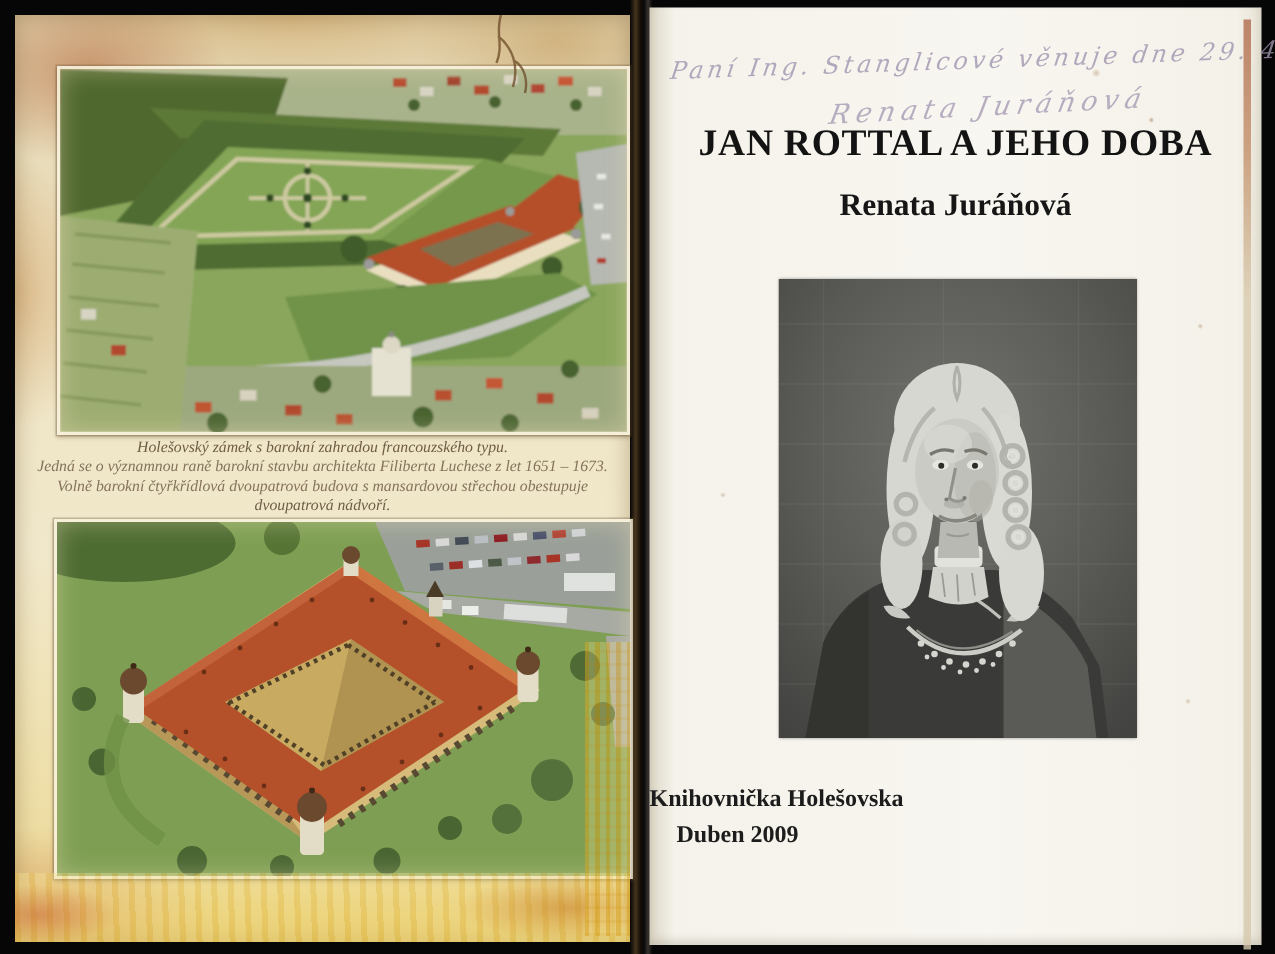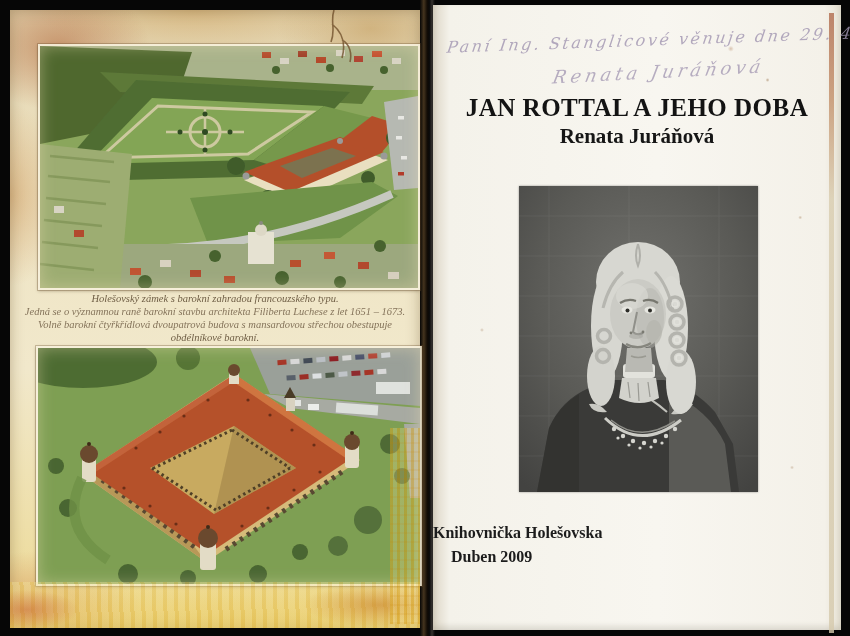--- a/index.html
+++ b/index.html
@@ -65,21 +65,21 @@
   .page-edge-right { position:absolute; right:7px; top:8px; width:5px; height:620px;
     background:linear-gradient(180deg,#b06a4c 0%,#c3906a 14%,#d9cdb0 30%,#d5c9ac 100%); opacity:.8; }
 
   .dedication { position:absolute; white-space:nowrap; font-style:italic;
     color:#a195b1; font-family:"DejaVu Serif",serif; }
   .ded1 { left:14px; top:26px; width:382px; text-align:center; font-size:16px;
     letter-spacing:2.5px; transform:rotate(-2deg) skewX(-10deg); opacity:.8; }
   .ded2 { left:120px; top:56px; font-size:18px; letter-spacing:4px;
     transform:rotate(-3deg) skewX(-14deg); opacity:.75; }
 
-  .title  { position:absolute; left:0; top:89px;  width:408px; text-align:center;
+  .title  { position:absolute; left:0; top:77px;  width:408px; text-align:center;
     font-size:25px; font-weight:bold; color:#131313; letter-spacing:.5px; }
   .author { position:absolute; left:0; top:119px; width:408px; text-align:center;
     font-size:21px; font-weight:bold; color:#161616; }
 
   .portrait { position:absolute; left:86px; top:181px; width:239px; height:306px;
     box-shadow:0 0 2px rgba(0,0,0,.4); }
   .portrait svg { display:block; width:100%; height:100%; }
 
   .imprint { position:absolute; left:0; width:440px; text-align:left;
     font-weight:bold; font-size:16px; color:#1c1c1c; }
@@ -185,21 +185,21 @@
           <rect x="14" y="160" width="10" height="7" fill="#d8d4c4"></rect>
             <rect x="34" y="184" width="10" height="7" fill="#b24a2e"></rect>
         </g>
       </svg>
     </div>
 
     <div class="caption">
       <div class="cl1">Holešovský zámek s barokní zahradou francouzského typu.</div>
       <div class="cl2">Jedná se o významnou raně barokní stavbu architekta Filiberta Luchese z let 1651 – 1673.</div>
       <div class="cl2">Volně barokní čtyřkřídlová dvoupatrová budova s mansardovou střechou obestupuje</div>
-      <div class="cl1">obdélníkové barokní.</div>
+      <div class="cl1">dvoupatrová nádvoří.</div>
     </div>
 
     <div class="photo-frame photo2">
       <svg viewBox="0 0 382 236" preserveAspectRatio="none">
         <defs>
             <filter id="soft2">
               <feGaussianBlur stdDeviation="0.45"></feGaussianBlur>
             </filter>
           </defs>
         <g filter="url(#soft2)">

